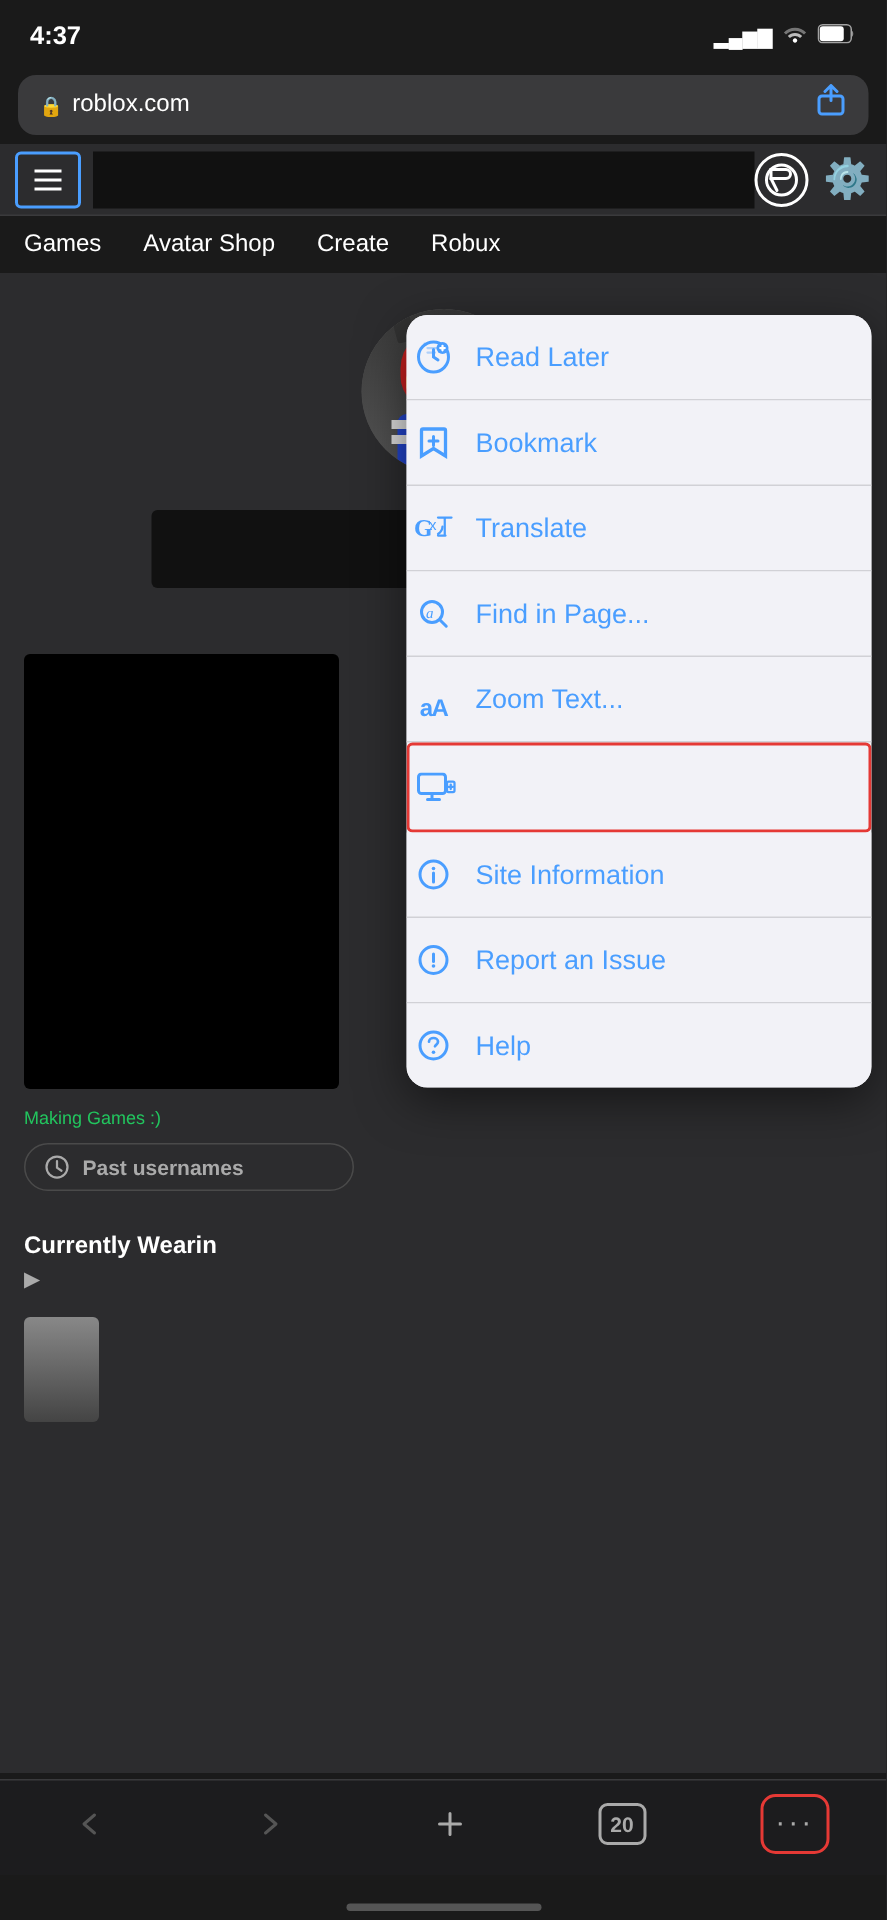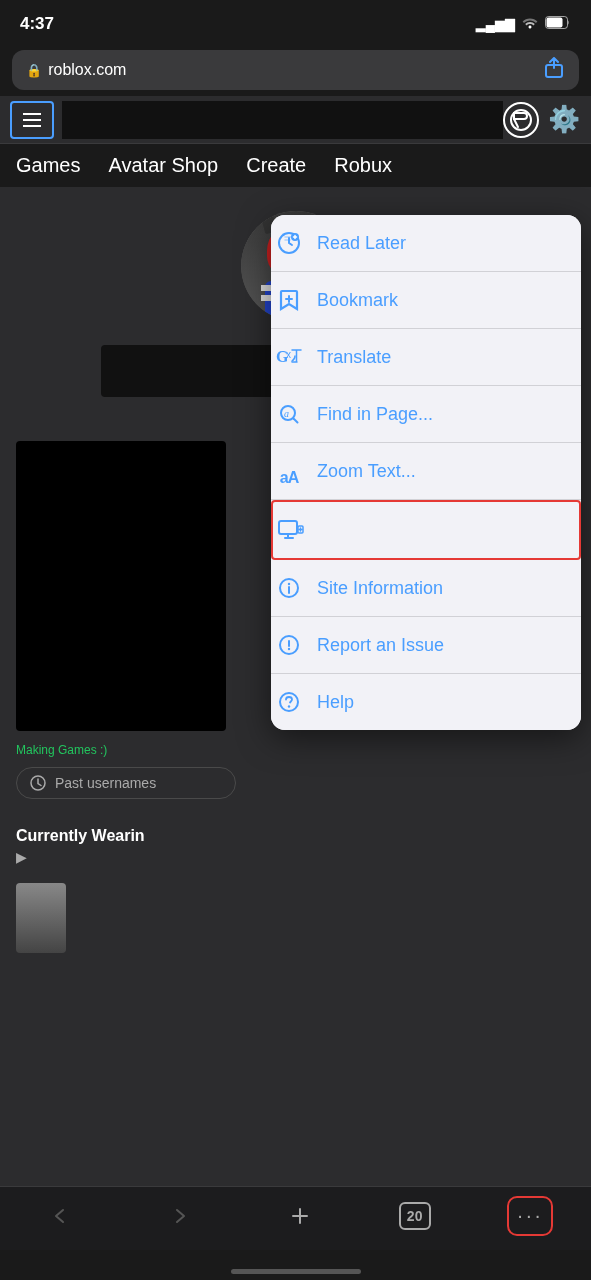--- a/index.html
+++ b/index.html
@@ -121,21 +121,21 @@
 
     
     .roblox-tabs {
       background: #1a1a1a;
       display: flex;
       padding: 10px 16px;
       gap: 28px;
     }
     .roblox-tab {
       color: #fff;
-      font-size: 20px;
+      font-size: 16px;
       font-weight: 400;
     }
 
     
     .main-content {
       background: #2c2c2e;
       position: relative;
     }
 
     
@@ -211,20 +211,21 @@
       display: flex;
       align-items: center;
       gap: 8px;
       background: transparent;
       border: 1px solid #4a4a4a;
       border-radius: 20px;
       padding: 6px 12px;
       color: #aaa;
       font-size: 14px;
       margin-top: 10px;
+      font-weight: bold;
     }
     .currently-wearing-text {
       color: #fff;
       font-weight: bold;
       font-size: 16px;
       margin-top: 28px;
     }
     .arrow-right {
       color: #aaa;
       font-size: 14px;

